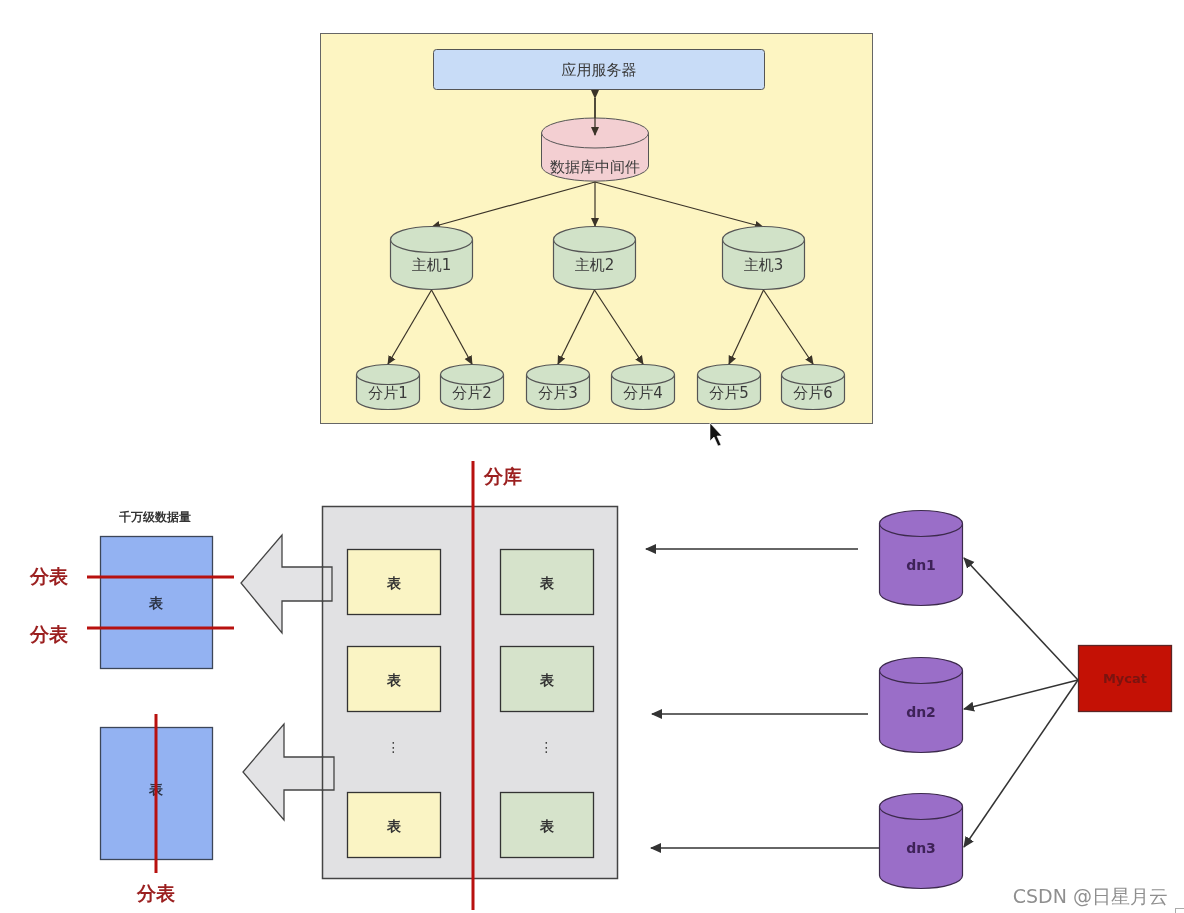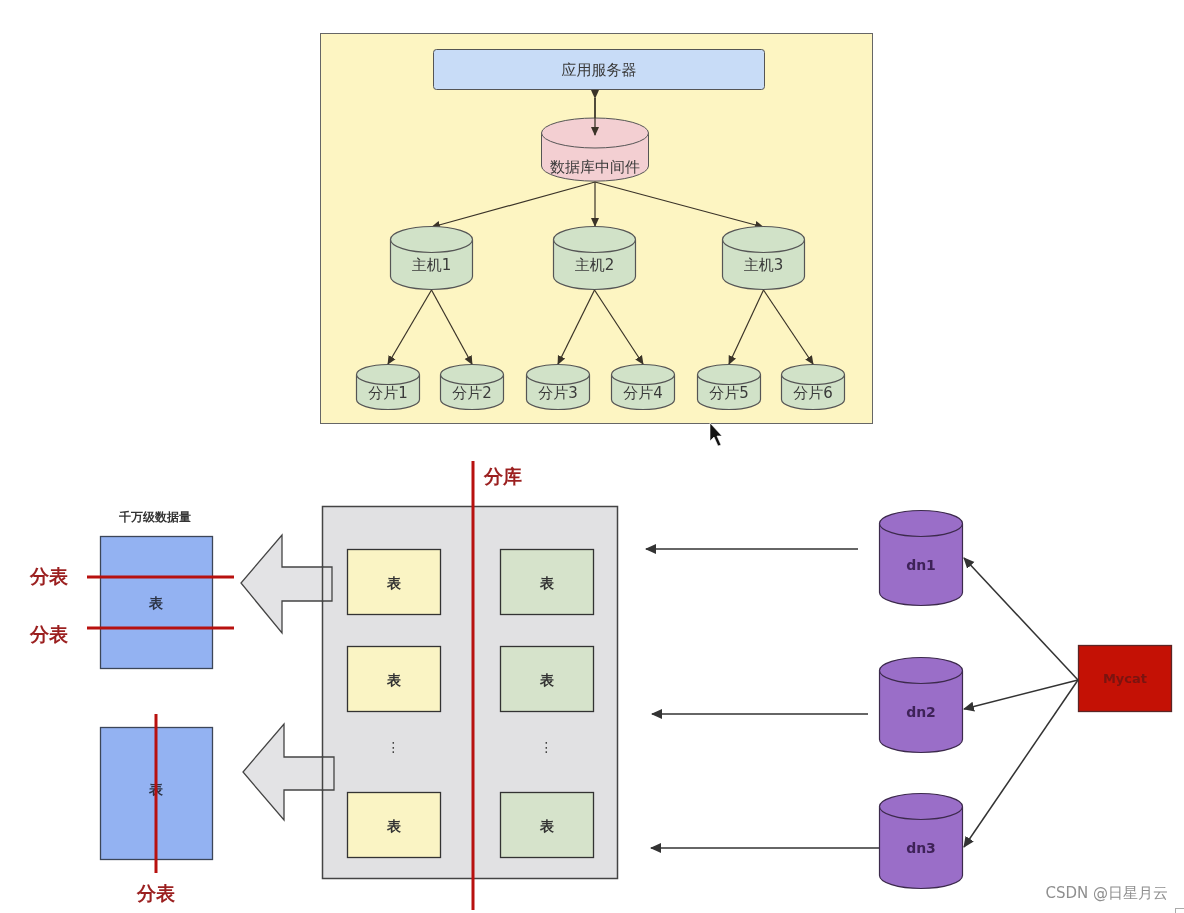--- a/index.html
+++ b/index.html
@@ -2,21 +2,21 @@
 <html><head>
   <meta charset="utf-8">
   <style>
     html, body { margin: 0; padding: 0; background: #ffffff; }
     body { width: 1184px; height: 913px; position: relative; overflow: hidden;
            font-family: "DejaVu Sans", "Liberation Sans", sans-serif; }
     #stage { position: absolute; left: 0; top: 0; width: 1184px; height: 913px; }
     svg text { font-family: "DejaVu Sans", "Liberation Sans", sans-serif; }
     .cut-line { position: absolute; left: 0; top: -9px; height: 14px; width: 1184px; overflow: hidden; }
     .cut-line span { display: inline-block; height: 14px; vertical-align: top; }
-    .watermark { position: absolute; right: 16px; top: 884px; font-size: 15px; color: #8f8f8f;
+    .watermark { position: absolute; right: 16px; top: 884px; font-size: 19px; color: #8f8f8f;
                  font-family: "DejaVu Sans", "Liberation Sans", sans-serif; }
   </style>
 </head>
 <body>
 
 <div class="cut-line">
   <span style="width:420px;background:linear-gradient(#fff 50%, #fff 50%);"></span>
 </div>
 
 <svg id="stage" width="1184" height="913" viewBox="0 0 1184 913">

